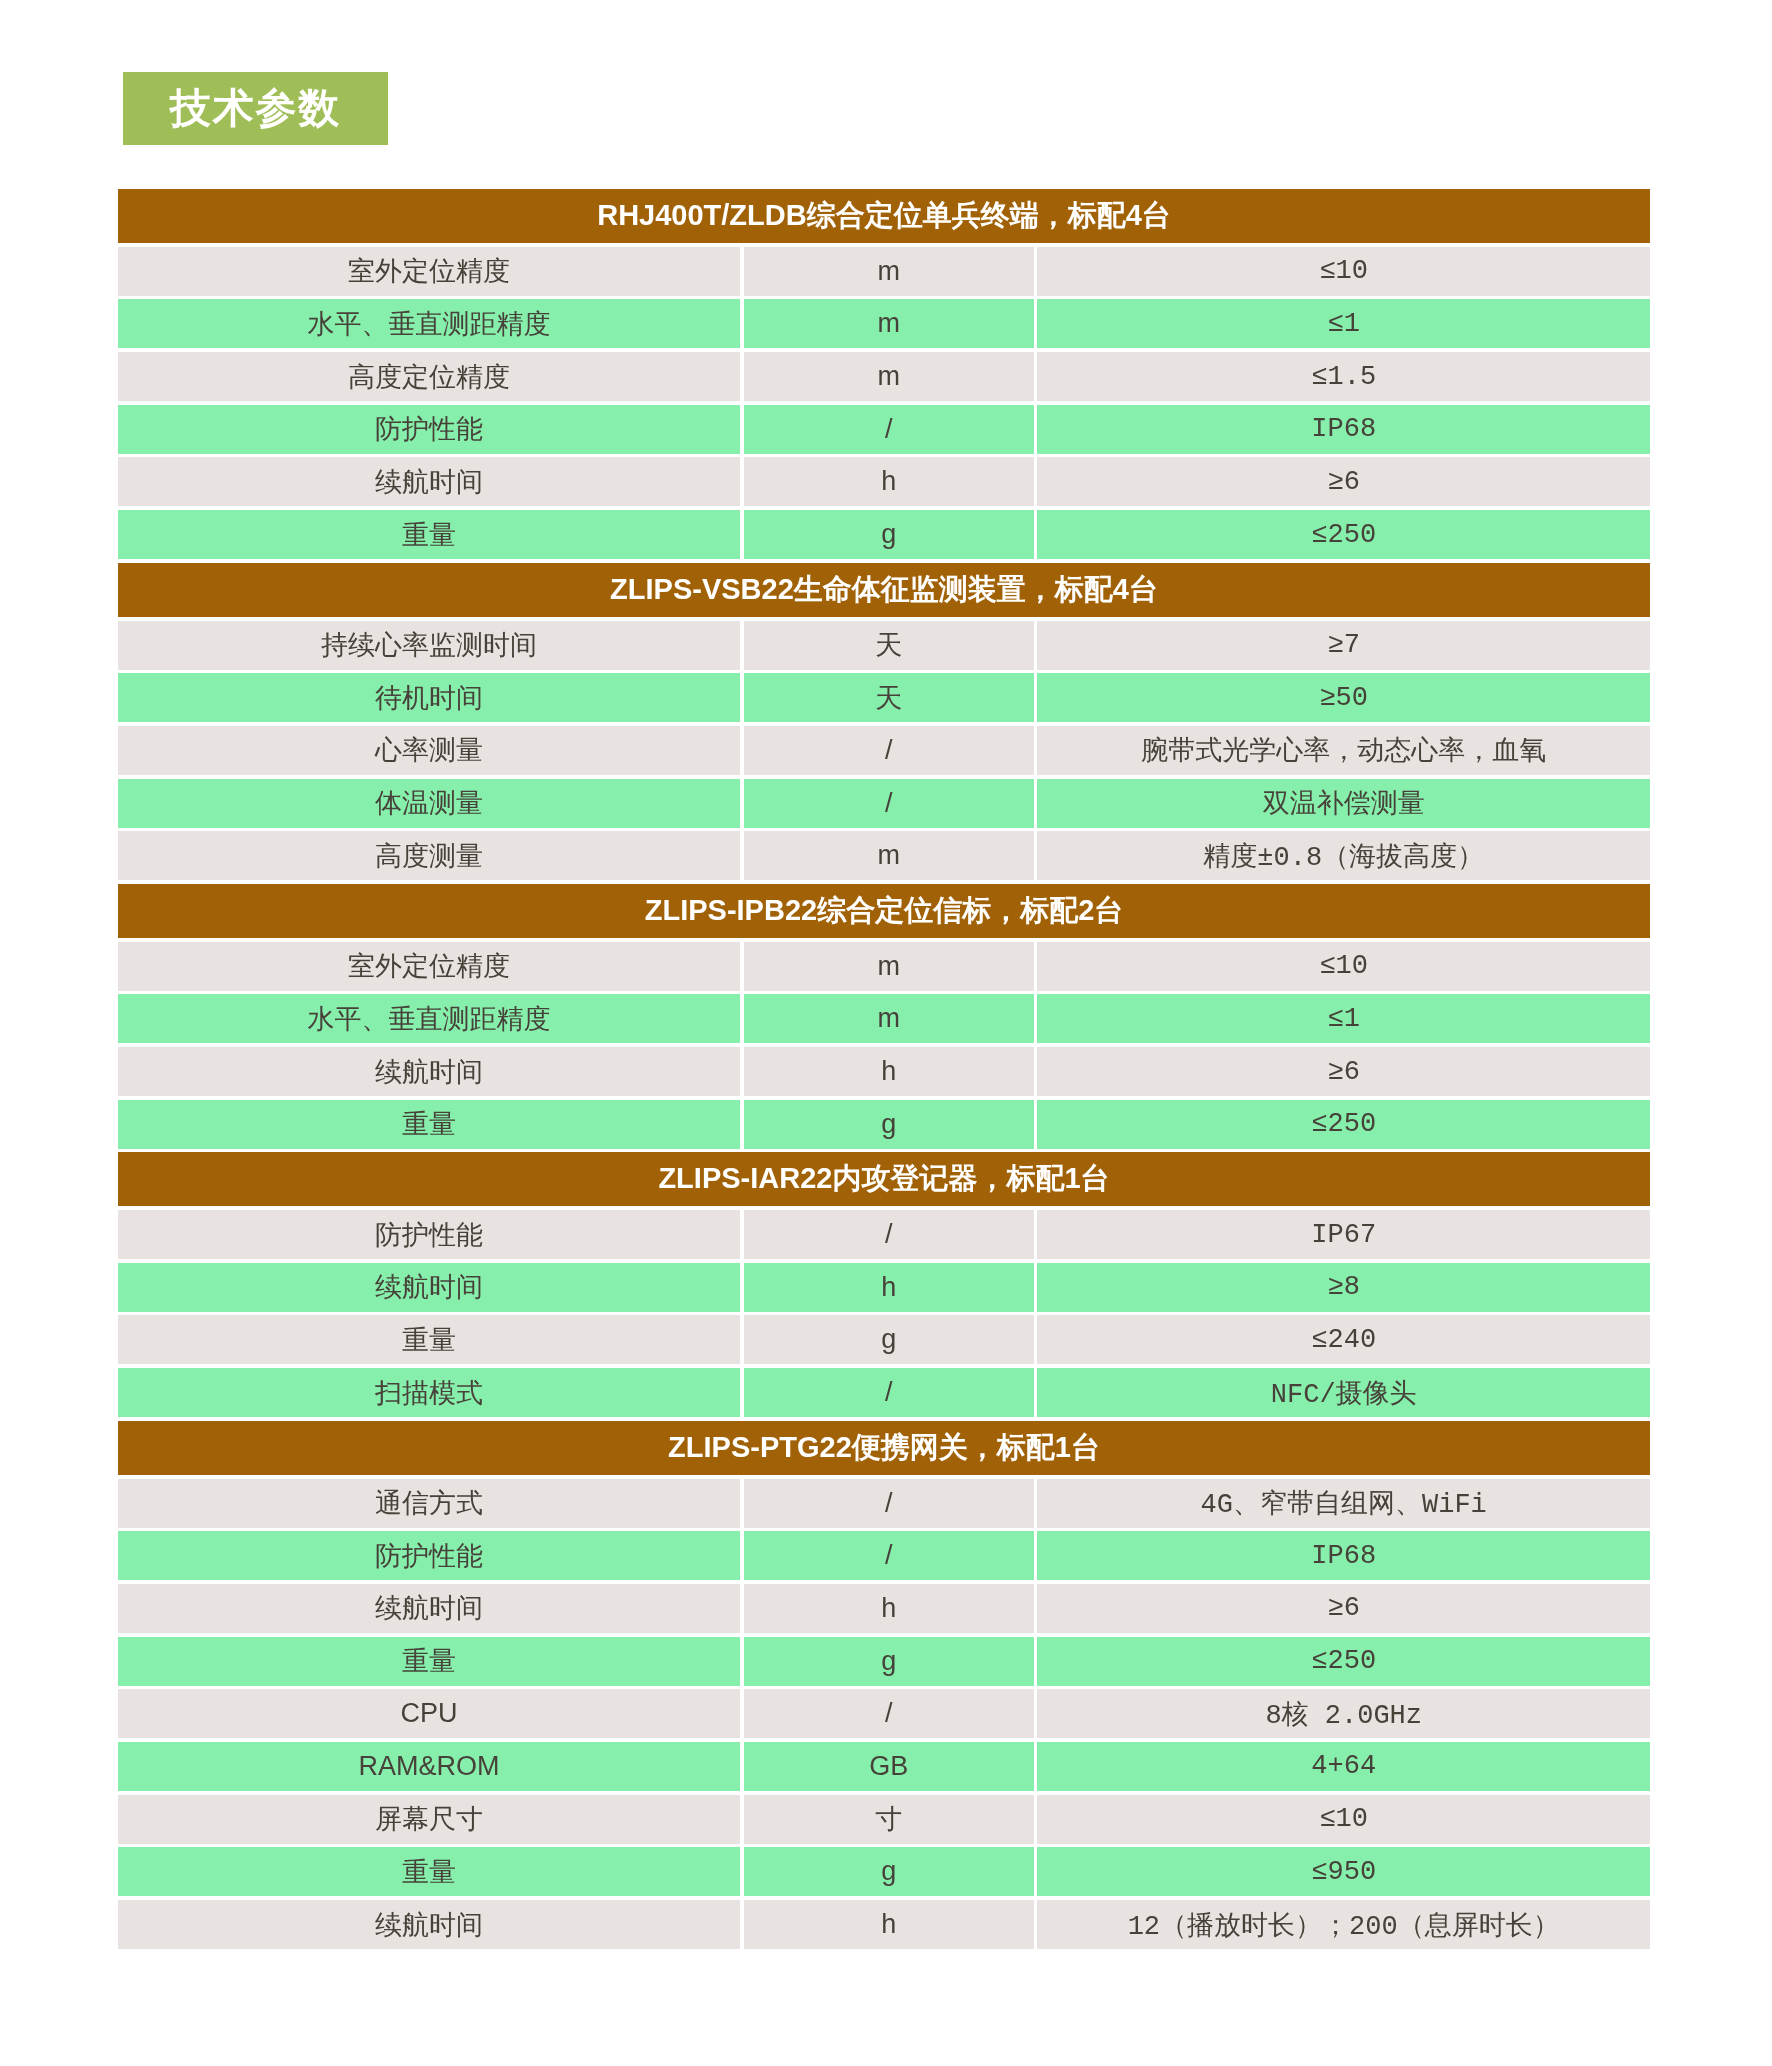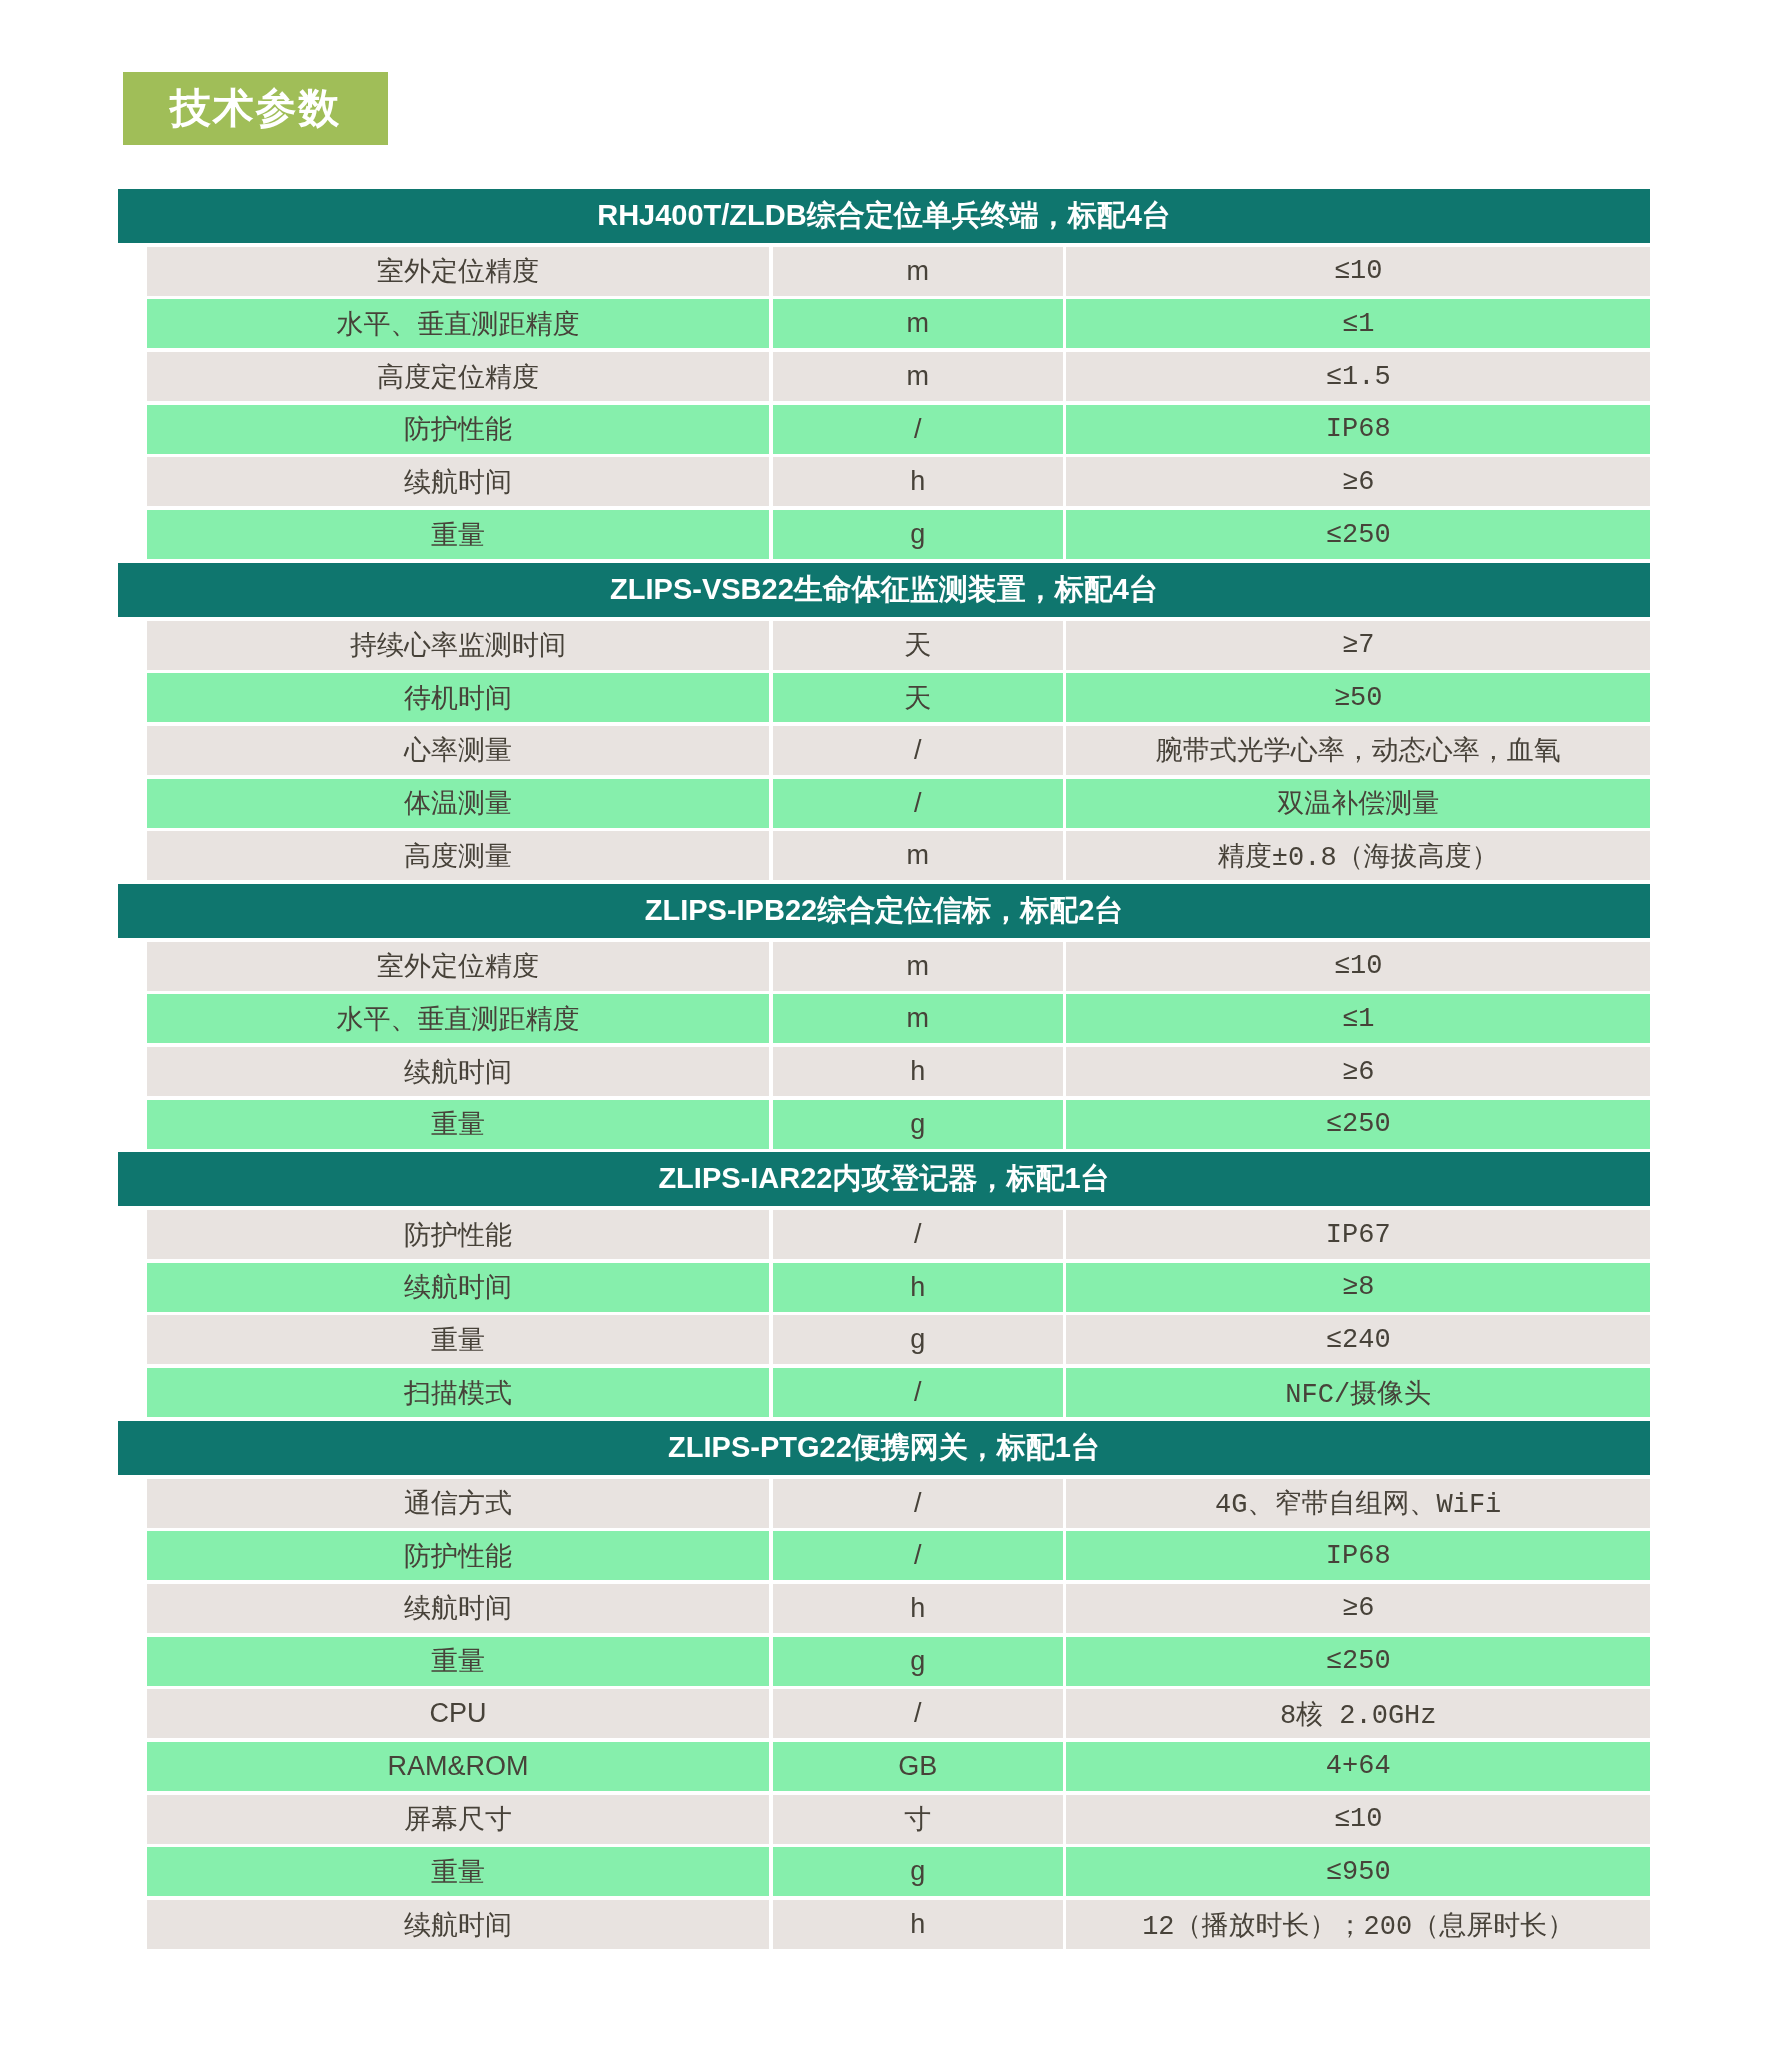--- a/index.html
+++ b/index.html
@@ -33,34 +33,33 @@
   }
   .spec-table {
     position: absolute;
     left: 118px;
     top: 189px;
     width: 1532px;
   }
   .section-header {
     height: 54px;
     margin-bottom: 3.7px;
-    background: #0f766e;
+    background: #a16207;
     color: #ffffff;
     font-size: 29px;
     font-weight: bold;
     display: flex;
     align-items: center;
     justify-content: center;
   }
   .spec-row {
     display: flex;
     gap: 3.7px;
     height: 49px;
     margin-bottom: 3.7px;
-    margin-left: 29px;
   }
   .cell {
     display: flex;
     align-items: center;
     justify-content: center;
     font-size: 27px;
     color: #474239;
     box-sizing: border-box;
   }
   .col-param { width: 622px; }

